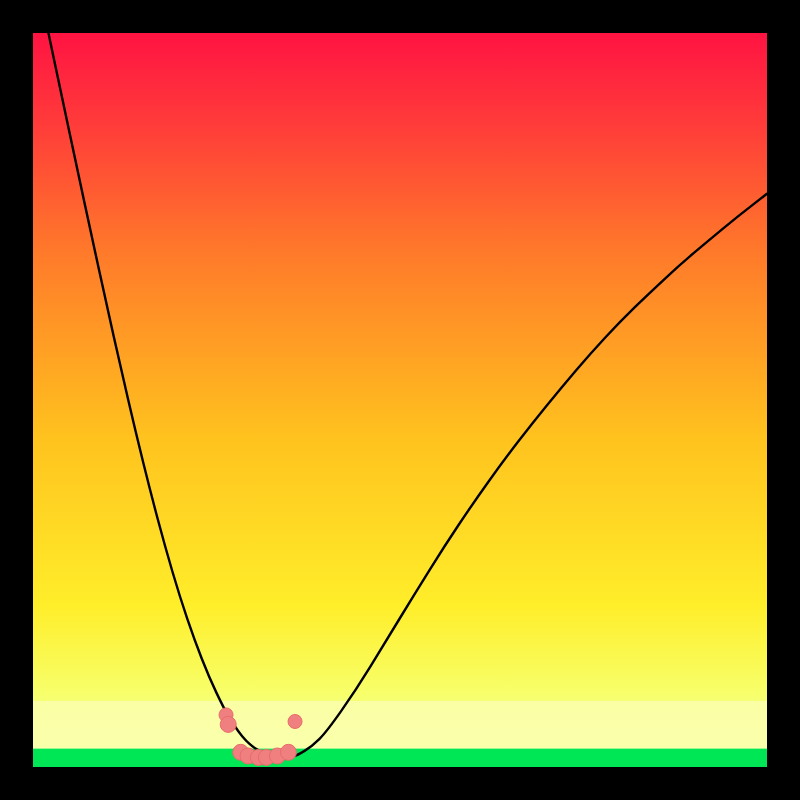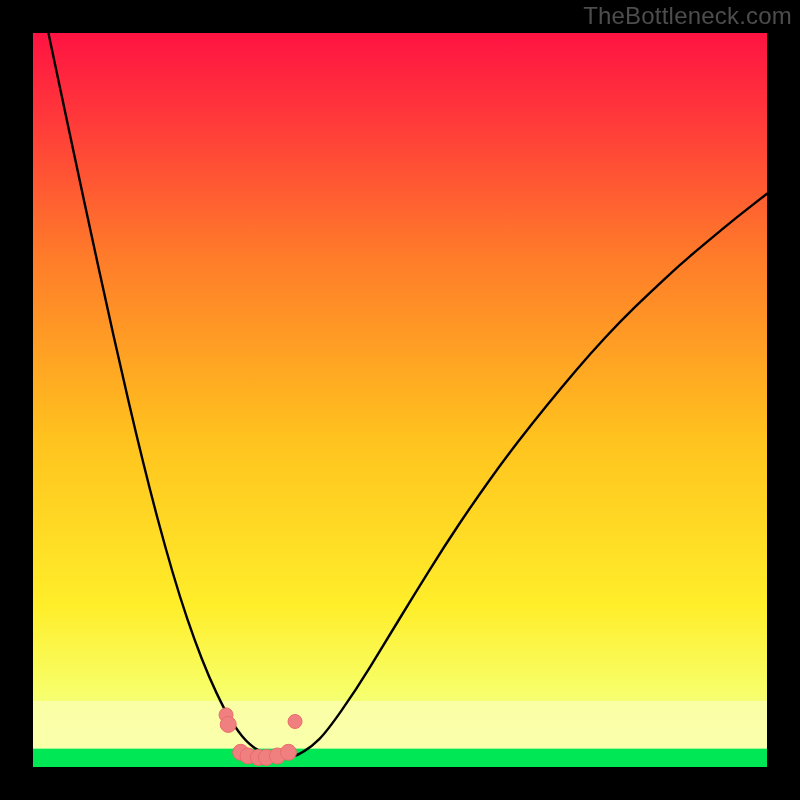--- a/index.html
+++ b/index.html
@@ -39,21 +39,20 @@
   }
   svg {
     display: block;
   }
 </style>
 </head>
 <body>
 
 <div class="frame">
 
-  <div class="watermark">TheBottleneck.com</div>
 
   <div class="plot-wrap">
     <svg id="chart-svg" width="734" height="734" viewBox="0 0 734 734">
       <defs>
         <linearGradient id="bg-grad" x1="0" y1="0" x2="0" y2="1">
           <stop id="g0" offset="0%" stop-color="#ff1342"></stop>
           <stop id="g1" offset="12%" stop-color="#ff3a3a"></stop>
           <stop id="g2" offset="30%" stop-color="#ff7a2a"></stop>
           <stop id="g3" offset="55%" stop-color="#ffc21e"></stop>
           <stop id="g4" offset="78%" stop-color="#ffee2a"></stop>

